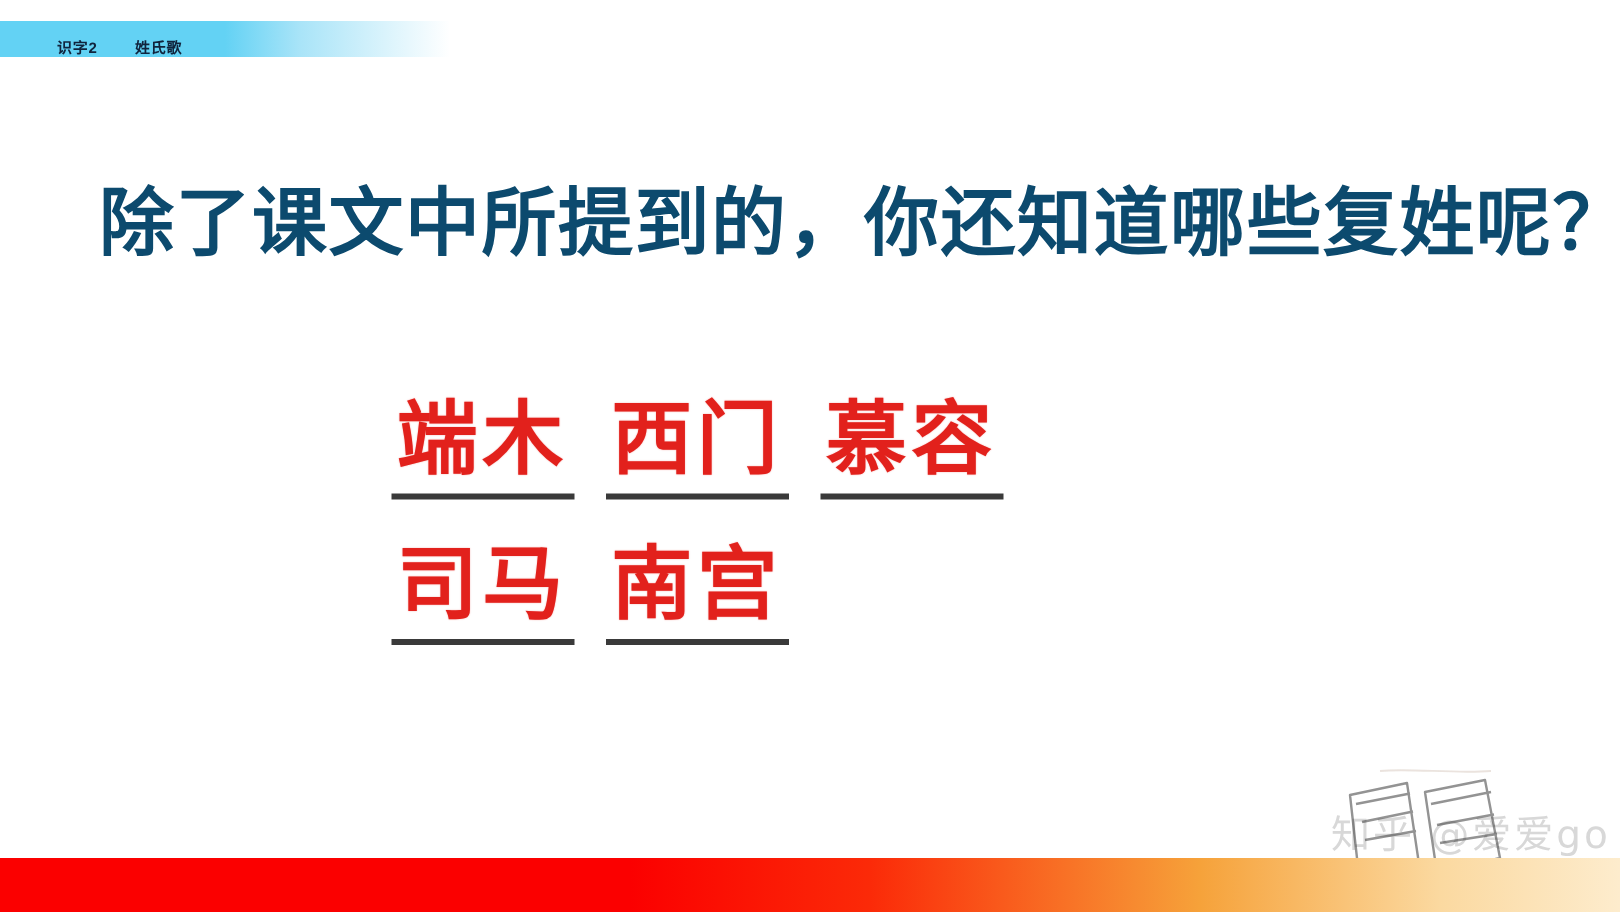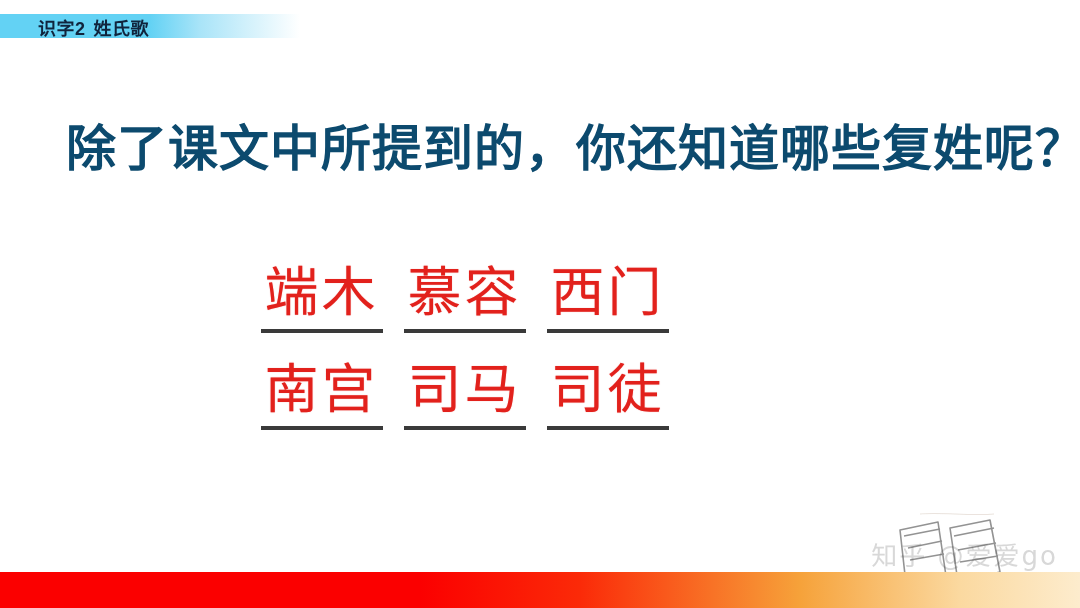--- a/index.html
+++ b/index.html
@@ -36,25 +36,25 @@
         #63d2f4 150px,
         #a9e4f8 200px,
         #ffffff 300px);
   }
   .header-text {
     position: absolute;
     left: 0;
     top: 14px;
     height: 24px;
     display: flex;
-    align-items: flex-start;
-    gap: 8px;
+    align-items: flex-end;
+    gap: 25px;
     padding-left: 38px;
     color: #10243d;
-    font-size: 18px;
+    font-size: 10px;
     font-weight: bold;
     letter-spacing: 0.5px;
     white-space: nowrap;
   }
   .header-lesson, .header-title-cn {
     display: inline-block;
   }
 
   
   .question {
@@ -86,39 +86,39 @@
     margin-bottom: 22px;
   }
   .surname-cell {
     width: 143px;
     display: flex;
     flex-direction: column;
     align-items: center;
   }
   .surname-word {
     font-size: 54px;
-    font-weight: normal;
+    font-weight: bold;
     color: #e2211c;
     line-height: 1.28;
     letter-spacing: 3px;
     white-space: nowrap;
     font-family: "DejaVu Serif", "Liberation Serif", serif;
     text-shadow: 0 0 1px rgba(226,33,28,0.45);
   }
   .surname-underline {
     width: 122px;
     height: 4px;
     background: #3a3a3a;
     margin-top: 2px;
   }
 
   
   .watermark {
     position: absolute;
-    right: 22px;
+    right: 6px;
     bottom: 36px;
     font-size: 26px;
     color: #d8d8d8;
     letter-spacing: 2px;
     white-space: nowrap;
     font-family: "DejaVu Sans", "Liberation Sans", sans-serif;
     user-select: none;
   }
   .watermark-scribble {
     position: absolute;
@@ -160,40 +160,36 @@
   <div class="question">除了课文中所提到的，你还知道哪些复姓呢？</div>
 
   <div class="surname-grid">
 
     <div class="surname-row">
       <div class="surname-cell">
         <span class="surname-word">端木</span>
         <span class="surname-underline"></span>
       </div>
       <div class="surname-cell">
+        <span class="surname-word">西门</span>
+        <span class="surname-underline"></span>
+      </div>
+      <div class="surname-cell">
         <span class="surname-word">慕容</span>
         <span class="surname-underline"></span>
       </div>
-      <div class="surname-cell">
-        <span class="surname-word">西门</span>
-        <span class="surname-underline"></span>
-      </div>
     </div>
 
     <div class="surname-row">
       <div class="surname-cell">
+        <span class="surname-word">司马</span>
+        <span class="surname-underline"></span>
+      </div>
+      <div class="surname-cell">
         <span class="surname-word">南宫</span>
-        <span class="surname-underline"></span>
-      </div>
-      <div class="surname-cell">
-        <span class="surname-word">司马</span>
-        <span class="surname-underline"></span>
-      </div>
-      <div class="surname-cell">
-        <span class="surname-word">司徒</span>
         <span class="surname-underline"></span>
       </div>
     </div>
 
   </div>
 
   <div class="watermark">知乎 @爱爱go</div>
 
   <svg class="watermark-scribble" viewBox="0 0 120 86">
     <g fill="none" stroke="#3b3b3b" stroke-width="1.6" stroke-linejoin="round">

